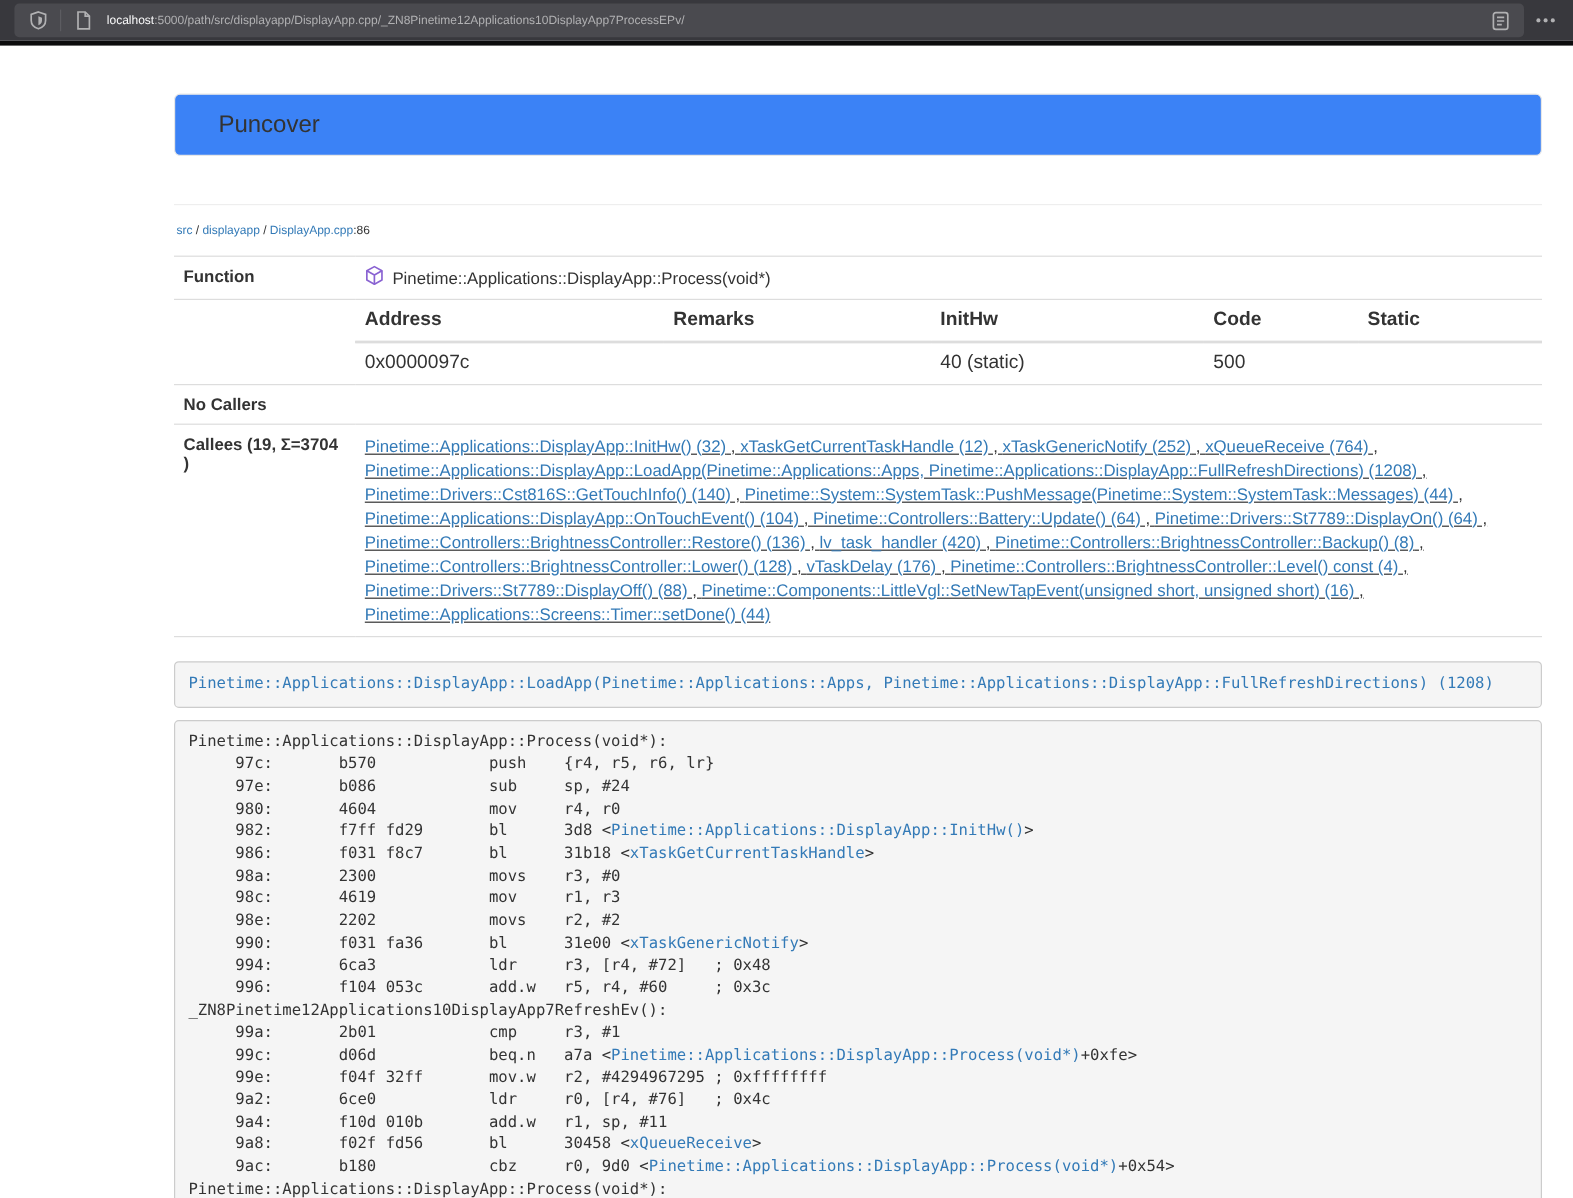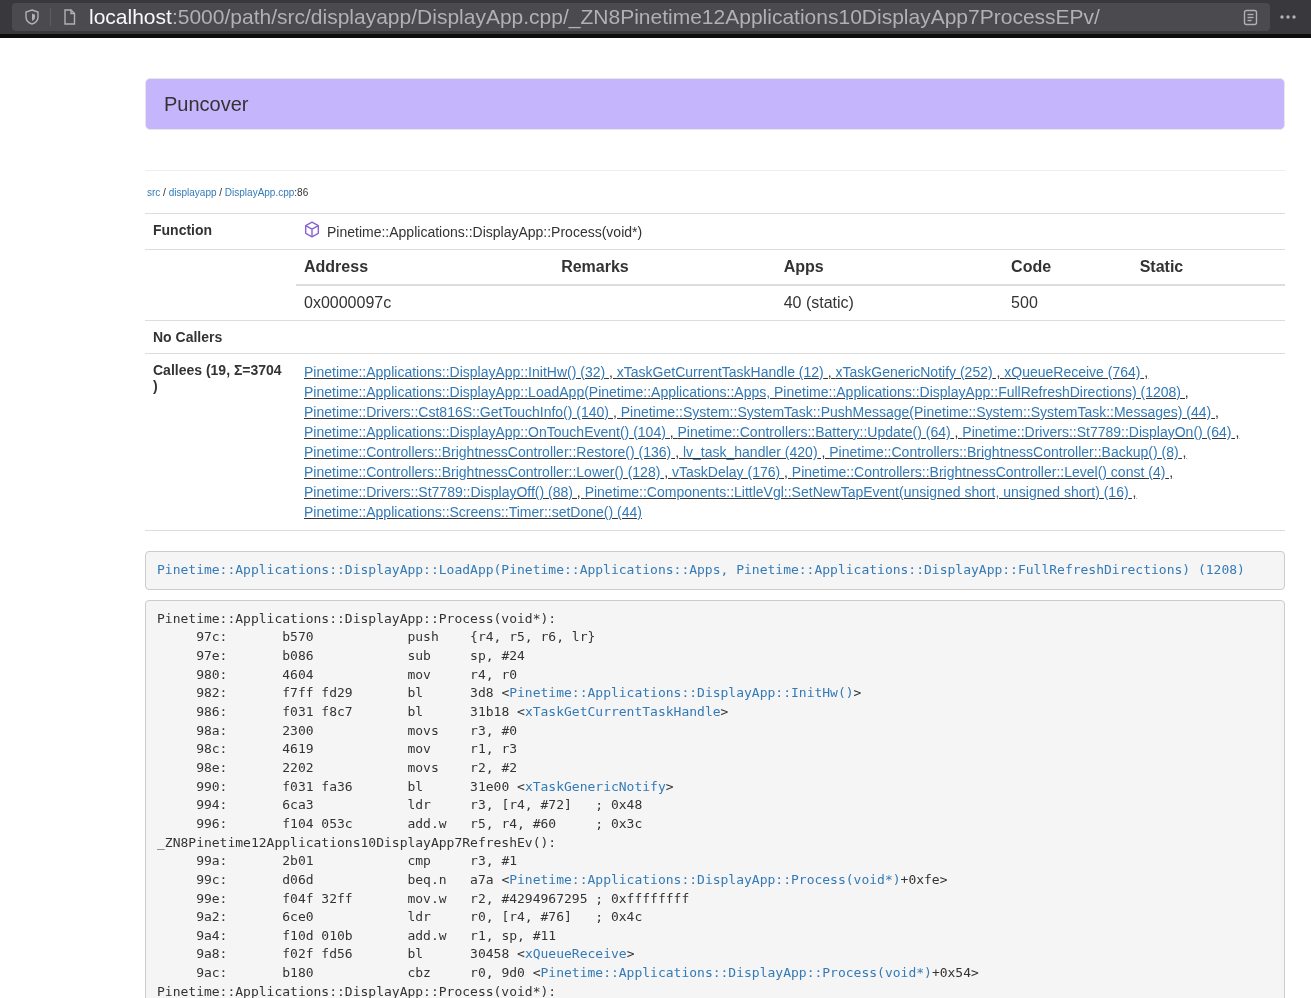--- a/index.html
+++ b/index.html
@@ -21,38 +21,38 @@
     position:absolute; left:12px; top:3px; height:28px;
     width:1258px;
     background:#4a4a4f; border-radius:4px;
     display:flex; align-items:center;
     padding:0 8px;
   }
   .tb-icon { display:inline-flex; align-items:center; justify-content:center; width:24px; height:24px; flex:0 0 auto; }
   .tb-sep { width:1px; height:18px; background:#5c5c61; margin:0 6px; flex:0 0 auto; }
   .url-text {
     margin-left:8px; flex:1 1 auto;
-    font-size:21px; white-space:nowrap; overflow:hidden;
+    font-size:10px; white-space:nowrap; overflow:hidden;
     color:#b1b1b3;
   }
   .url-text .host { color:#f9f9fa; }
   .dots-btn {
     position:absolute; right:8px; top:3px; height:28px; width:30px;
     background:transparent; border:none; padding:0;
     display:flex; align-items:center; justify-content:center; cursor:pointer;
   }
   .chrome-divider { width:100%; height:4px; background:#0c0c0d; }
 
   
   .container { position:absolute; left:145px; top:38px; width:1140px; }
 
   .well {
     margin-top:40px; height:52px;
-    background:#c4b5fd; border:1px solid #e7e7e7; border-radius:5px;
-    display:flex; align-items:center; padding-left:18px;
+    background:#3b82f6; border:1px solid #e7e7e7; border-radius:5px;
+    display:flex; align-items:center; padding-left:36px;
   }
   .well .title { font-size:20px; color:#333; }
 
   hr.rule { border:none; border-top:1px solid #eeeeee; margin:40px 0 0 0; }
 
   .breadcrumb { margin:12px 0 10px 2px; font-size:10px; line-height:20px; color:#333; }
   a { color:#337ab7; text-decoration:none; }
 
   
   table.fn { width:100%; border-collapse:collapse; font-size:14px; margin-top:0; }
@@ -150,21 +150,21 @@
         </td>
       </tr>
       <tr>
         <th class="rowlabel"></th>
         <td class="nested-wrap">
           <table class="inner">
             <thead>
               <tr>
                 <th class="col-address">Address</th>
                 <th class="col-remarks">Remarks</th>
-                <th class="col-stack">Apps</th>
+                <th class="col-stack">InitHw</th>
                 <th class="col-code">Code</th>
                 <th class="col-static">Static</th>
               </tr>
             </thead>
             <tbody>
               <tr>
                 <td>0x0000097c</td>
                 <td></td>
                 <td>40 (static)</td>
                 <td>500</td>

